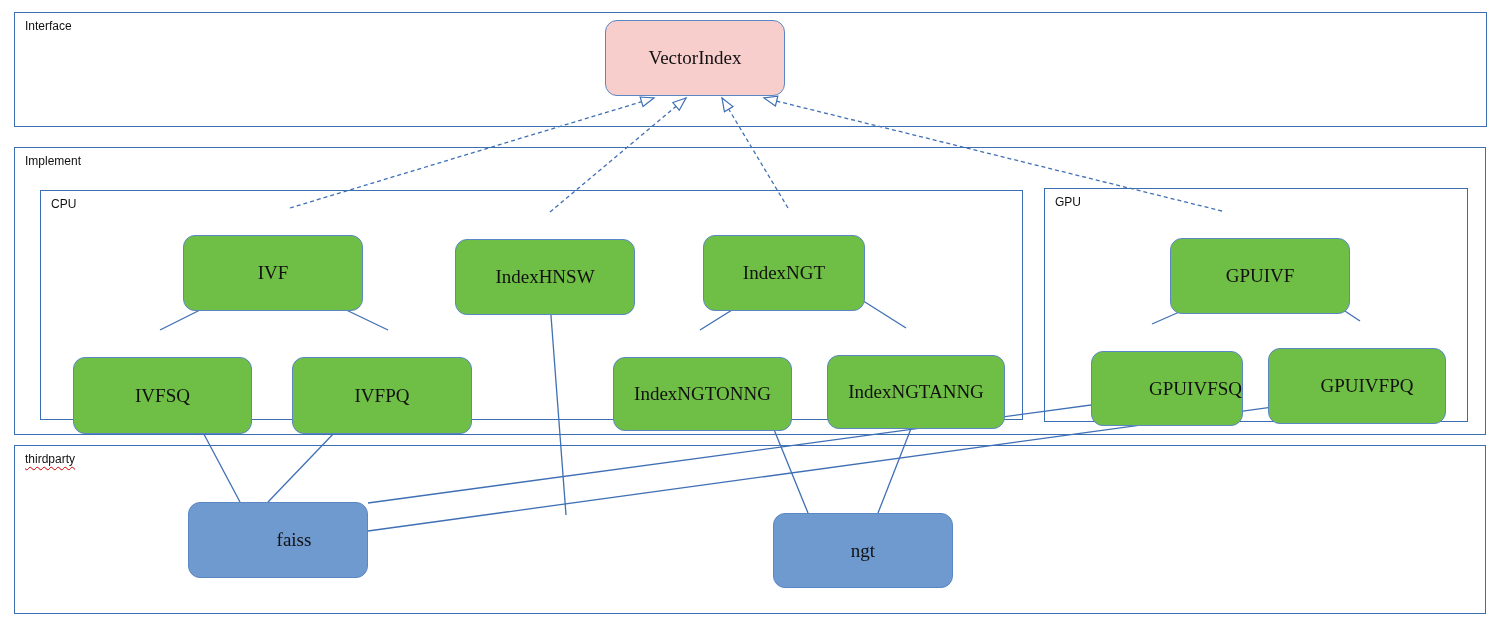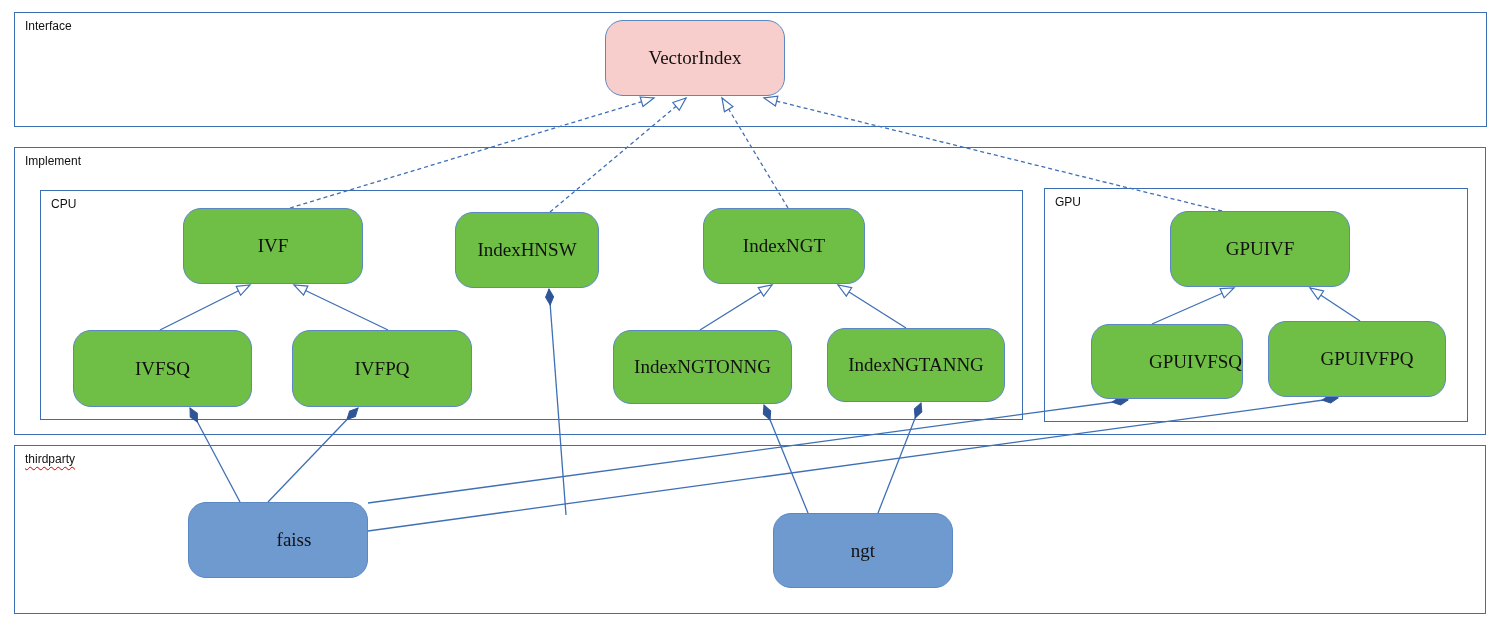--- a/index.html
+++ b/index.html
@@ -30,33 +30,33 @@
     text-underline-offset:3px;
   }
   #edges{
     position:absolute;top:0;left:0;
     width:1503px;height:628px;
     z-index:2;
   }
   .node{
     position:absolute;
     border:1.5px solid #5b87c5;
-    border-radius:18px;
+    border-radius:12px;
     box-sizing:border-box;
     display:flex;
     align-items:center;
     justify-content:center;
     z-index:3;
     font-family:"Liberation Serif",serif;
     font-size:19px;
     color:#111111;
     text-align:center;
   }
   .node.interface{background:#f8cecc;}
-  .node.impl{background:#6fbe45;}
+  .node.impl{background:#6fbe45;margin-top:27px;}
   .node.lib{background:#6f9ad0;}
 </style>
 </head>
 <body>
 
 <div id="canvas">
   <svg id="edges" viewBox="0 0 1503 628" xmlns="http://www.w3.org/2000/svg">
     <defs>
       <marker id="m-open-arrow" markerUnits="userSpaceOnUse" markerWidth="16" markerHeight="14" refX="14" refY="6" orient="auto">
         <path d="M1,1 L14,6 L1,11 Z" fill="#ffffff" stroke="#3f6fb5" stroke-width="1.2"></path>
@@ -99,21 +99,21 @@
     </div>
     <div class="section" style="left: 14px; top: 445px; width: 1472px; height: 169px; z-index: 1;">
       <div class="section-label misspelled">thirdparty</div>
     </div>
     <div class="node interface" style="left: 605px; top: 20px; width: 180px; height: 76px;">
       <span>VectorIndex</span>
     </div>
     <div class="node impl" style="left: 183px; top: 208px; width: 180px; height: 76px;">
       <span>IVF</span>
     </div>
-    <div class="node impl" style="left: 455px; top: 212px; width: 144px; height: 76px;">
+    <div class="node impl" style="left: 455px; top: 212px; width: 180px; height: 76px;">
       <span>IndexHNSW</span>
     </div>
     <div class="node impl" style="left: 703px; top: 208px; width: 162px; height: 76px;">
       <span>IndexNGT</span>
     </div>
     <div class="node impl" style="left: 73px; top: 330px; width: 179px; height: 77px;">
       <span>IVFSQ</span>
     </div>
     <div class="node impl" style="left: 292px; top: 330px; width: 180px; height: 77px;">
       <span>IVFPQ</span>

